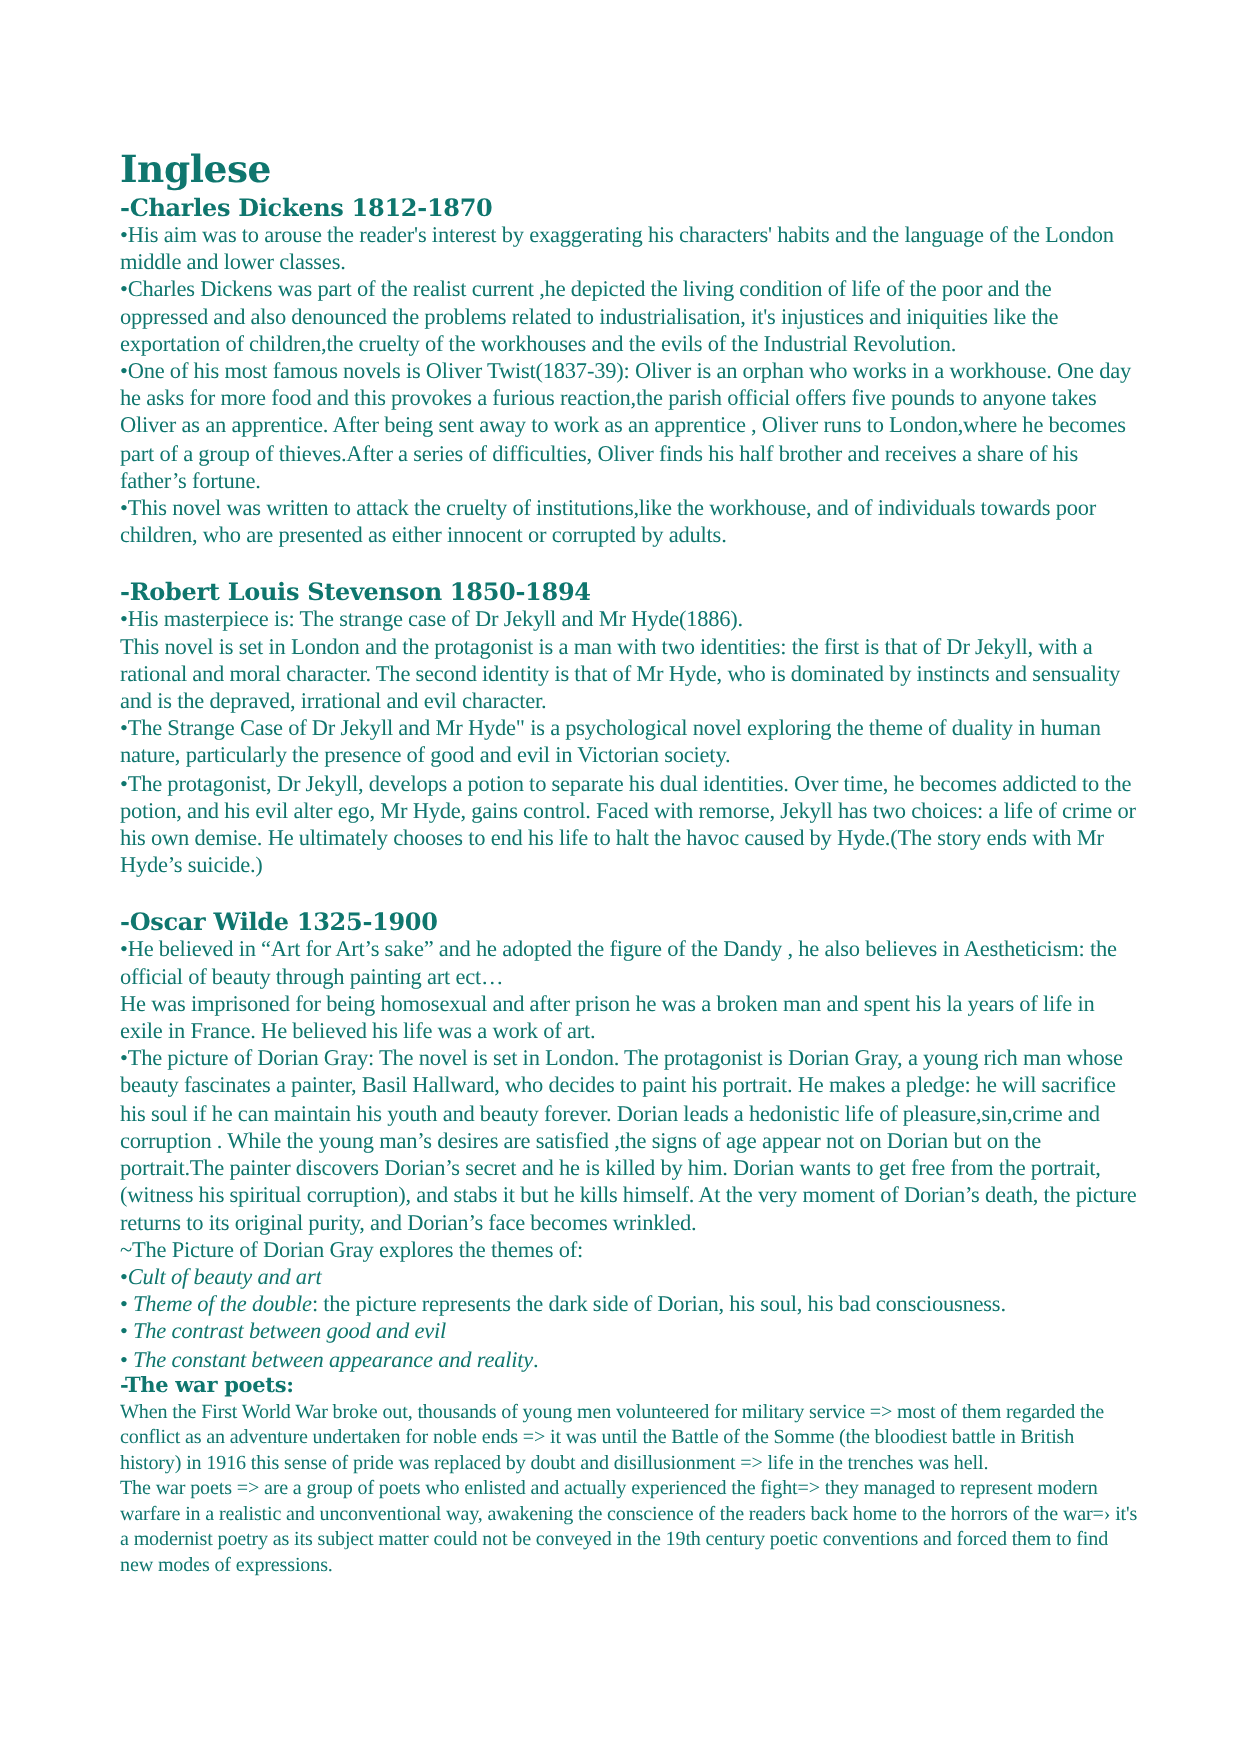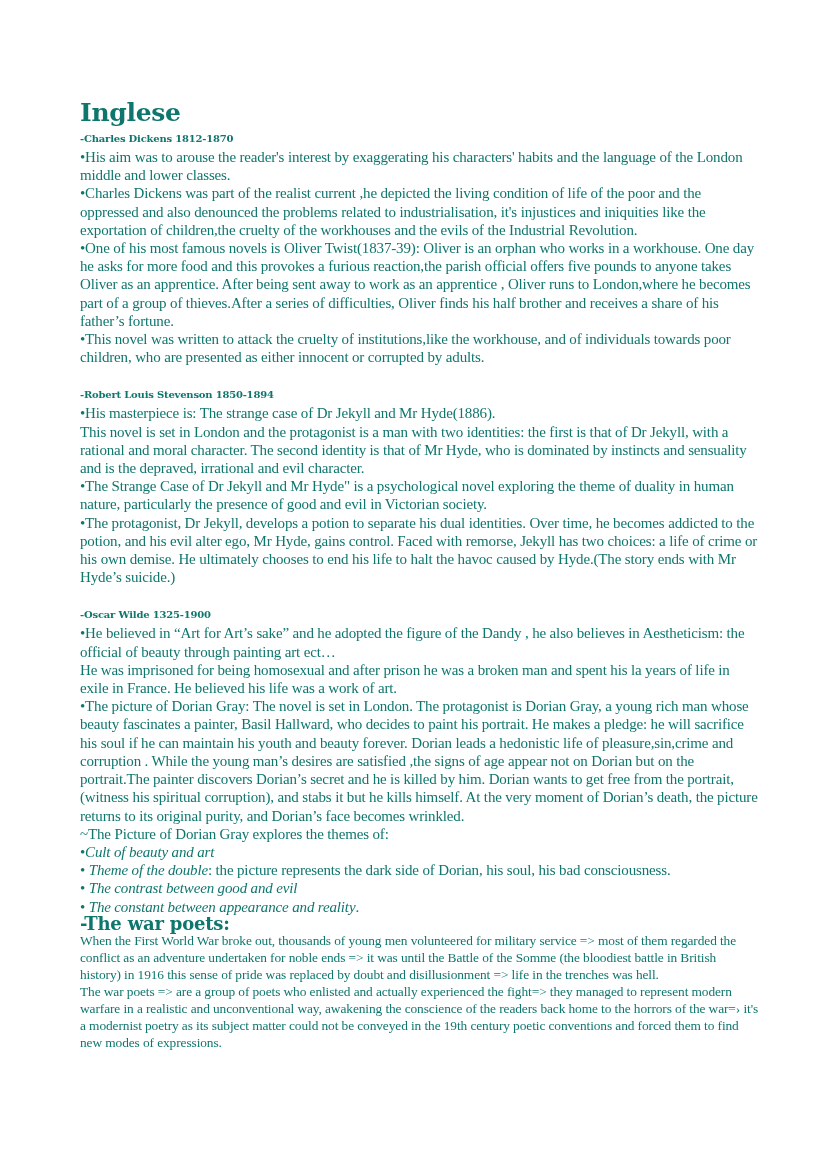--- a/index.html
+++ b/index.html
@@ -9,31 +9,31 @@
     color: #0f766e;
     font-family: "Liberation Serif", serif;
   }
   .title {
     font-family: "DejaVu Serif", serif;
     font-weight: bold; font-size: 25px; line-height: 30px;
     margin: 0; letter-spacing: -0.3px;
   }
   .section-heading {
     font-family: "DejaVu Serif", serif;
-    font-weight: bold; font-size: 10px; line-height: 18px;
+    font-weight: bold; font-size: 16px; line-height: 18px;
     margin: 2px 0 0 0; letter-spacing: -0.2px;
   }
   .para {
     font-size: 15px; line-height: 18.2px; margin: 0;
     letter-spacing: -0.15px;
   }
   .gap { height: 18px; }
   .it { font-style: italic; }
   .small .para { font-size: 13.4px; line-height: 17px; letter-spacing: -0.1px; }
-  .small .section-heading { font-size: 18px; line-height: 16px; margin-top: 0; }
+  .small .section-heading { font-size: 14px; line-height: 16px; margin-top: 0; }
 </style>
 </head>
 <body>
 
 <div class="page">
   <h1 class="title">Inglese</h1>
 
   <section>
     <h2 class="section-heading">-Charles Dickens 1812-1870</h2>
     <p class="para">•His aim was to arouse the reader's interest by exaggerating his characters' habits and the language of the London middle and lower classes.</p>

